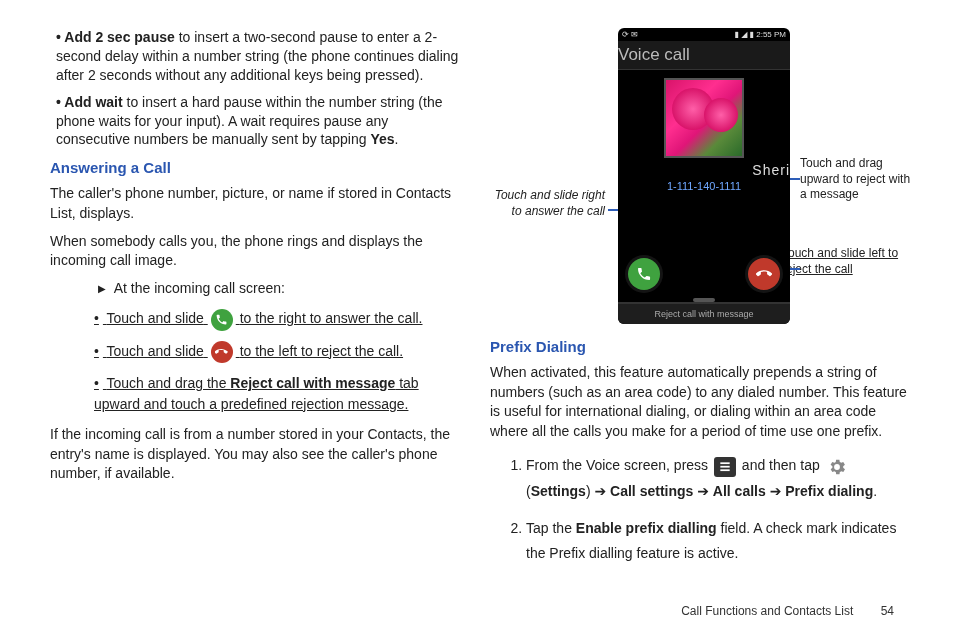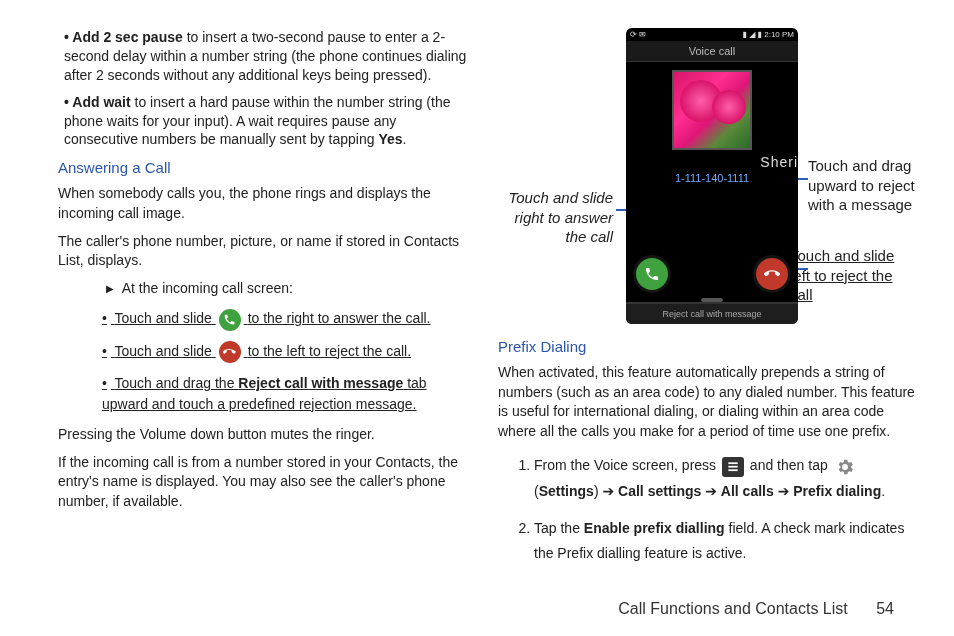--- a/index.html
+++ b/index.html
@@ -10,33 +10,32 @@
     font-family: Arial, Helvetica, sans-serif;
     font-size: 14px;
     color: #222;
     position: relative;
     overflow: hidden;
   }
   .page {
     display: flex;
     padding: 28px 40px 10px 50px;
     gap: 30px;
-    margin-left: 8px;
   }
   .col {
     flex: 1;
   }
   .col-left { width: 410px; flex: 0 0 410px; }
   .col-right { width: 424px; flex: 0 0 424px; }
   ul.outer { list-style: none; margin-left: 6px; }
   ul.outer > li { margin-bottom: 8px; line-height: 1.35; }
   ul.outer > li::before { content: "• "; font-weight: 700; }
   .h2 {
     color: #2a56b0;
-    font-weight: 400;
+    font-weight: 700;
     font-size: 15px;
     margin: 10px 0 8px 0;
   }
   p { line-height: 1.4; margin: 8px 0; }
   .indent1 { margin-left: 22px; padding-left: 26px; }
   .triangle::before {
     content: "▶";
     font-size: 10px;
     margin-right: 8px;
     position: relative;
@@ -77,21 +76,21 @@
     justify-content: center;
     vertical-align: middle;
     margin: 0 2px;
   }
   .gear-icon svg { width: 20px; height: 20px; fill: #888; }
   .b { font-weight: 700; }
   .footer {
     position: absolute;
     bottom: 18px;
     right: 60px;
-    font-size: 16px;
+    font-size: 12px;
     color: #333;
   }
   .footer .pn { margin-left: 24px; }
   
   .phone-wrap {
     position: relative;
     width: 420px;
     height: 300px;
     margin-bottom: 10px;
   }
@@ -108,24 +107,24 @@
     font-size: 10px;
   }
   .statusbar {
     display: flex;
     justify-content: space-between;
     padding: 2px 4px;
     font-size: 8px;
     color: #ddd;
   }
   .vc-title {
-    text-align: center;
+    text-align: left;
     color: #bbb;
-    font-size: 11px;
-    padding: 4px 16px;
+    font-size: 17px;
+    padding: 4px 0;
     background: #1a1a1a;
     border-bottom: 1px solid #333;
   }
   .photo {
     width: 80px; height: 80px;
     margin: 8px auto 4px auto;
     border: 2px solid #555;
     background: linear-gradient(135deg, #d9146a 0%, #ff2e8f 35%, #e01578 55%, #5a8a3a 75%, #2a6a2a 100%);
     position: relative;
   }
@@ -176,21 +175,21 @@
     top: -6px;
     left: 50%;
     transform: translateX(-50%);
     width: 22px;
     height: 4px;
     background: #555;
     border-radius: 2px;
   }
   .callout {
     position: absolute;
-    font-size: 15px;
+    font-size: 12px;
     line-height: 1.3;
     color: #222;
   }
   .callout.left1 { left: 0; top: 160px; width: 115px; text-align: right; font-style: italic; }
   .callout.right1 { left: 310px; top: 128px; width: 120px; }
   .callout.right2 { left: 292px; top: 218px; width: 120px; text-decoration: underline; }
   .line {
     position: absolute;
     background: #2d5db8;
   }
@@ -204,22 +203,22 @@
 <body>
 
 <div class="page">
   <div class="col col-left">
     <ul class="outer">
       <li><span class="b">Add 2 sec pause</span><span> to insert a two-second pause to enter a 2-second delay within a number string (the phone continues dialing after 2 seconds without any additional keys being pressed).</span></li>
       <li><span class="b">Add wait</span><span> to insert a hard pause within the number string (the phone waits for your input). A wait requires pause any consecutive numbers be manually sent by tapping </span><span class="b">Yes</span><span>.</span></li>
     </ul>
 
     <div class="h2">Answering a Call</div>
+    <p>The caller's phone number, picture, or name if stored in Contacts List, displays.</p>
     <p>When somebody calls you, the phone rings and displays the incoming call image.</p>
-    <p>The caller's phone number, picture, or name if stored in Contacts List, displays.</p>
 
     <p class="indent1 triangle">At the incoming call screen:</p>
 
     <ul class="inner">
       <li><span class="bullet">•</span>
         <span>Touch and slide</span>
         <span class="phone-icon green">
             <svg viewBox="0 0 24 24">
               <path d="M6.6 10.8c1.4 2.8 3.8 5.1 6.6 6.6l2.2-2.2c.3-.3.7-.4 1-.2 1.2.4 2.4.6 3.7.6.6 0 1 .4 1 1v3.4c0 .6-.4 1-1 1C10.6 21 3 13.4 3 4c0-.6.4-1 1-1h3.4c.6 0 1 .4 1 1 0 1.3.2 2.5.6 3.7.1.4 0 .8-.2 1l-2.2 2.1z"></path>
             </svg>
@@ -233,39 +232,38 @@
               <path d="M21 15.5c-1.3 0-2.5-.2-3.7-.6-.4-.1-.8 0-1 .2l-2.2 2.2c-2.8-1.4-5.1-3.8-6.6-6.6l2.2-2.2c.3-.3.4-.7.2-1-.4-1.2-.6-2.4-.6-3.7 0-.6-.4-1-1-1H5c-.6 0-1 .4-1 1 0 9.4 7.6 17 17 17 .6 0 1-.4 1-1v-3.4c0-.5-.4-.9-1-.9z" transform="rotate(135 12 12)"></path>
             </svg>
           </span>
         <span> to the left to reject the call.</span>
       </li>
       <li><span class="bullet">•</span>
         <span>Touch and drag the </span><span class="b">Reject call with message</span><span> tab upward and touch a predefined rejection message.</span>
       </li>
     </ul>
 
-    <p>Pressing the Volume down button mutes the ringer.</p>
     <p>If the incoming call is from a number stored in your Contacts, the entry's name is displayed. You may also see the caller's phone number, if available.</p>
   </div>
 
   <div class="col col-right">
     <div class="phone-wrap">
       <div class="callout left1">Touch and slide right to answer the call</div>
       <div class="callout right1">Touch and drag upward to reject with a message</div>
       <div class="callout right2">Touch and slide left to reject the call</div>
       <div class="line l1"></div>
       <div class="line l1v"></div>
       <div class="line r1"></div>
       <div class="line r1v"></div>
       <div class="line r2"></div>
 
       <div class="phone">
         <div class="statusbar">
           <span>⟳ ✉</span>
-          <span>▮ ◢ ▮ 2:10 PM</span>
+          <span>▮ ◢ ▮ 2:55 PM</span>
         </div>
         <div class="vc-title">Voice call</div>
         <div class="photo"></div>
         <div class="caller-name">Sheri</div>
         <div class="caller-num">1-111-140-1111</div>
         <div class="call-btns">
           <div class="call-circle green">
               <svg viewBox="0 0 24 24">
                 <path d="M6.6 10.8c1.4 2.8 3.8 5.1 6.6 6.6l2.2-2.2c.3-.3.7-.4 1-.2 1.2.4 2.4.6 3.7.6.6 0 1 .4 1 1v3.4c0 .6-.4 1-1 1C10.6 21 3 13.4 3 4c0-.6.4-1 1-1h3.4c.6 0 1 .4 1 1 0 1.3.2 2.5.6 3.7.1.4 0 .8-.2 1l-2.2 2.1z"></path>
               </svg>

